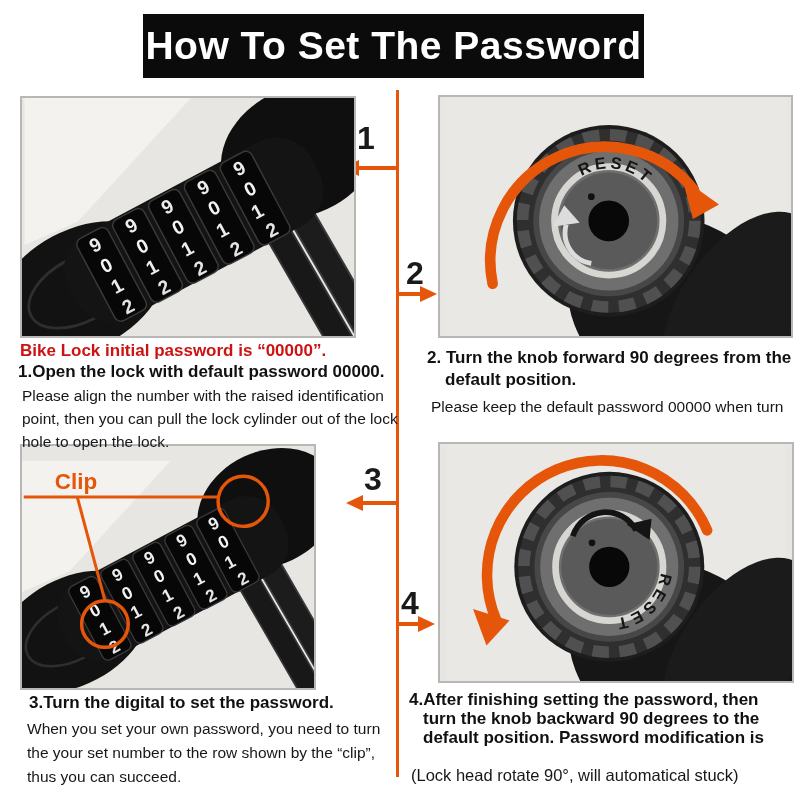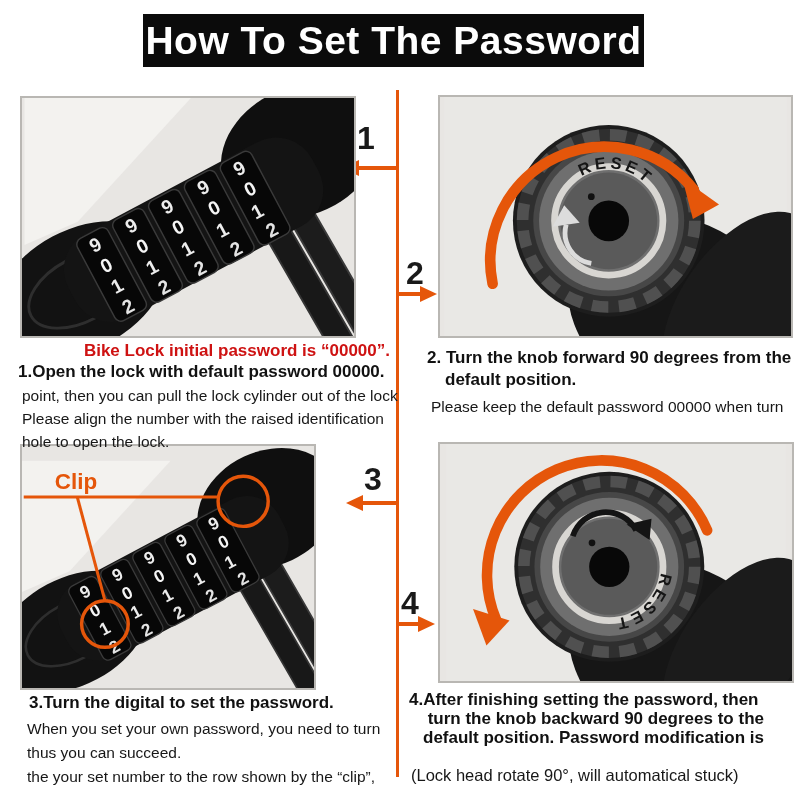--- a/index.html
+++ b/index.html
@@ -1,40 +1,40 @@
 <!DOCTYPE html>
 <html><head>
 <meta charset="utf-8">
 <style>
   html,body{margin:0;padding:0;background:#fff;}
   .page{position:relative;width:800px;height:800px;background:#ffffff;overflow:hidden;
         font-family:"Liberation Sans", sans-serif;color:#141414;}
-  .banner{position:absolute;left:143px;top:14px;width:501px;height:53px;background:#0b0b0b;
+  .banner{position:absolute;left:143px;top:14px;width:501px;height:64px;background:#0b0b0b;
           display:flex;align-items:center;justify-content:center;}
   .banner span{color:#ffffff;font-size:39px;font-weight:bold;letter-spacing:.5px;white-space:nowrap;}
   .photo{position:absolute;border:2px solid #b9b7b3;background:#e8e6e3;box-sizing:border-box;}
   .photo svg{display:block;width:100%;height:100%;}
   .photo-tl{left:20px;top:96px;width:336px;height:242px;}
   .photo-tr{left:438px;top:95px;width:355px;height:243px;}
   .photo-bl{left:20px;top:444px;width:296px;height:246px;}
   .photo-br{left:438px;top:442px;width:356px;height:241px;}
   .vline{position:absolute;left:396px;top:90px;width:3px;height:687px;background:#E5560A;}
   .stepnum{position:absolute;font-size:32px;font-weight:bold;color:#1a1a1a;line-height:1;}
   .abar{position:absolute;height:4px;background:#E5560A;}
   .tri-l{position:absolute;width:0;height:0;border-top:8px solid transparent;
          border-bottom:8px solid transparent;border-right:17px solid #E5560A;}
   .tri-r{position:absolute;width:0;height:0;border-top:8px solid transparent;
          border-bottom:8px solid transparent;border-left:17px solid #E5560A;}
-  .cap-red{position:absolute;left:20px;top:341px;width:370px;text-align:right;
+  .cap-red{position:absolute;left:20px;top:341px;width:370px;text-align:left;
            color:#CE1212;font-weight:bold;font-size:17px;}
   .h{position:absolute;font-weight:bold;font-size:17px;color:#111;line-height:22px;white-space:nowrap;}
   .b{position:absolute;font-size:15.5px;color:#171717;line-height:23px;white-space:nowrap;}
   .h .ind{padding-left:18px;}
   .h4 div{line-height:19px;}
-  .h4 .ind{padding-left:14px;text-align:right;}
+  .h4 .ind{padding-left:14px;}
   .note{position:absolute;font-size:16.5px;color:#171717;white-space:nowrap;}
   .defs-holder{position:absolute;width:0;height:0;}
 </style>
 </head>
 <body>
 
 <div class="page">
 
   <svg class="defs-holder" aria-hidden="true">
     <defs>
@@ -147,38 +147,38 @@
       <path d="M 132 96 A 36 36 0 0 1 198 90" stroke="#141414" stroke-width="6" fill="none"></path>
       <polygon points="212,100 214,78 188,84" fill="#141414"></polygon>
       <path d="M 272 90 A 118 118 0 0 0 52 183" stroke="#E5560A" stroke-width="11" fill="none" stroke-linecap="round"></path>
       <polygon points="42,210 28,172 66,184" fill="#E5560A"></polygon>
     </svg>
   </div>
 
   <div class="cap-red">Bike Lock initial password is “00000”.</div>
   <div class="h" style="left:18px;top:361px;">1.Open the lock with default password 00000.</div>
   <div class="b" style="left:22px;top:384px;">
+    <div>Please align the number with the raised identification</div>
     <div>point, then you can pull the lock cylinder out of the lock</div>
-    <div>Please align the number with the raised identification</div>
     <div>hole to open the lock.</div>
   </div>
 
   <div class="h" style="left:427px;top:347px;">
     <div>2. Turn the knob forward 90 degrees from the</div>
     <div class="ind">default position.</div>
   </div>
   <div class="b" style="left:431px;top:395px;">
     <div>Please keep the default password 00000 when turn</div>
   </div>
 
   <div class="h" style="left:29px;top:692px;">3.Turn the digital to set the password.</div>
   <div class="b" style="left:27px;top:717px;line-height:24px;">
     <div>When you set your own password, you need to turn</div>
+    <div>the your set number to the row shown by the “clip”,</div>
     <div>thus you can succeed.</div>
-    <div>the your set number to the row shown by the “clip”,</div>
   </div>
 
   <div class="h h4" style="left:409px;top:690px;">
     <div>4.After finishing setting the password, then</div>
     <div class="ind">turn the knob backward 90 degrees to the</div>
     <div class="ind">default position. Password modification is</div>
   </div>
   <div class="note" style="left:411px;top:766px;">(Lock head rotate 90°, will automatical stuck)</div>
 
 </div>

